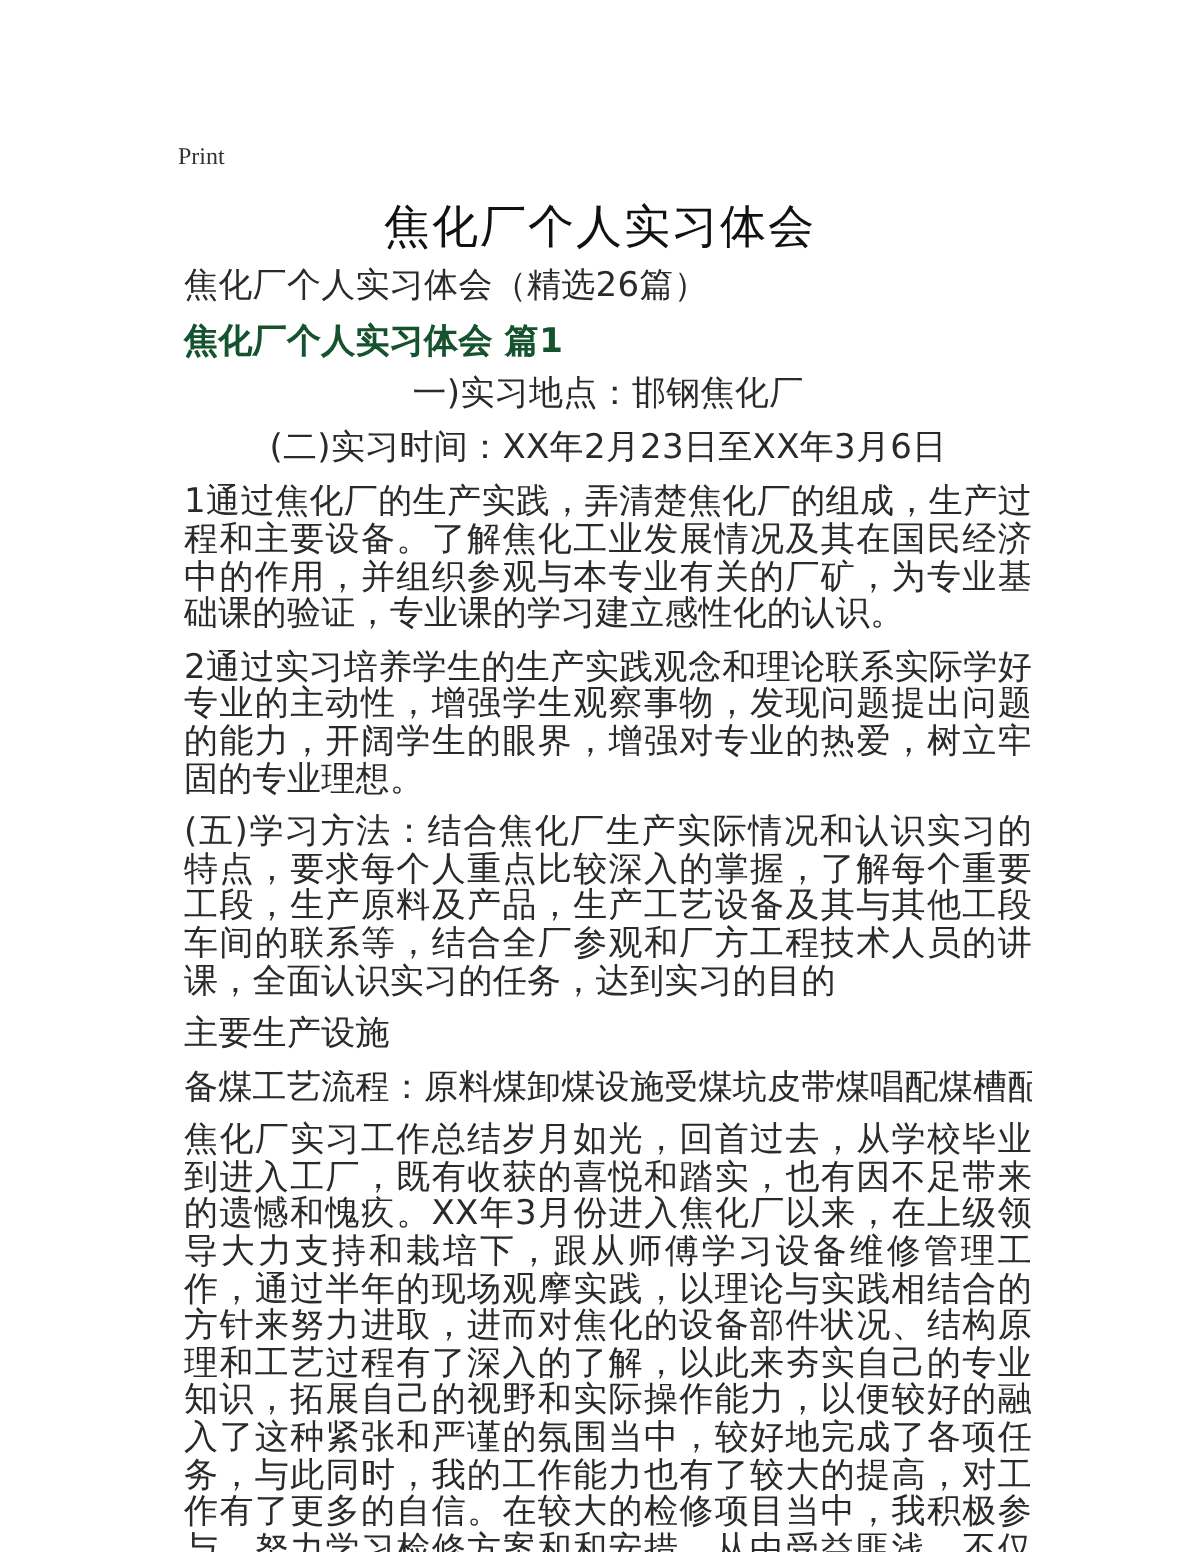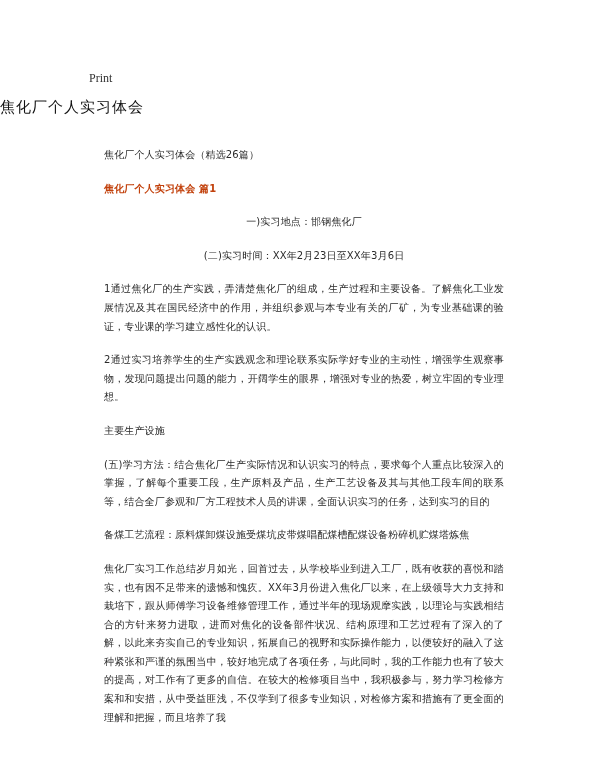--- a/index.html
+++ b/index.html
@@ -1,43 +1,43 @@
 <!DOCTYPE html>
 <html><head>
 <meta charset="utf-8">
 <style>
   html, body { margin: 0; padding: 0; background: #ffffff; }
   body { width: 600px; height: 776px; overflow: hidden; position: relative;
          font-family: "DejaVu Sans", "Liberation Sans", sans-serif; color: #222; }
   .page { position: absolute; left: 0; top: 0; width: 600px; height: 768px; background: #fff; text-decoration: underline; }
   .print { position: absolute; left: 89px; top: 71px; font-family: "Liberation Serif", "DejaVu Serif", serif;
            font-size: 12px; color: #333; }
-  .title { position: absolute; left: 0; width: 600px; top: 98px; 
-           font-size: 15px; color: #111; letter-spacing: 1px; }
+  .title { position: absolute; left: 0; width: 600px; top: 98px; text-align: center;
+           font-size: 23px; color: #111; letter-spacing: 1px; }
   .content { position: absolute; left: 89px; top: 131px; width: 430px; }
-  .p { font-size: 10px; line-height: 18.6px; margin: 15px; color: #2a2a2a; letter-spacing: 0.15px; }
+  .p { font-size: 17px; line-height: 18.6px; margin: 3px; color: #2a2a2a; letter-spacing: 0.15px; }
   .subtitle { margin-bottom: 9px; }
-  .heading { font-weight: bold; color: #c2410c; margin-bottom: 8px; }
+  .heading { font-weight: bold; color: #14532d; margin-bottom: 8px; }
   .item { margin-bottom: 8.5px; text-align: center; }
   .para { margin-bottom: 8px; text-align: justify; }
 </style>
 </head>
 <body>
 
 <div class="page">
   <div class="print">Print</div>
   <div class="title">焦化厂个人实习体会</div>
 
   <div class="content">
     <p class="p subtitle">焦化厂个人实习体会（精选26篇）</p>
     <p class="p heading">焦化厂个人实习体会 篇1</p>
 
     <p class="p item">一)实习地点：邯钢焦化厂</p>
     <p class="p item">(二)实习时间：XX年2月23日至XX年3月6日</p>
 
     <p class="p para">1通过焦化厂的生产实践，弄清楚焦化厂的组成，生产过程和主要设备。了解焦化工业发展情况及其在国民经济中的作用，并组织参观与本专业有关的厂矿，为专业基础课的验证，专业课的学习建立感性化的认识。</p>
     <p class="p para">2通过实习培养学生的生产实践观念和理论联系实际学好专业的主动性，增强学生观察事物，发现问题提出问题的能力，开阔学生的眼界，增强对专业的热爱，树立牢固的专业理想。</p>
+    <p class="p para">(五)学习方法：结合焦化厂生产实际情况和认识实习的特点，要求每个人重点比较深入的掌握，了解每个重要工段，生产原料及产品，生产工艺设备及其与其他工段车间的联系等，结合全厂参观和厂方工程技术人员的讲课，全面认识实习的任务，达到实习的目的</p>
     <p class="p para">主要生产设施</p>
-    <p class="p para">(五)学习方法：结合焦化厂生产实际情况和认识实习的特点，要求每个人重点比较深入的掌握，了解每个重要工段，生产原料及产品，生产工艺设备及其与其他工段车间的联系等，结合全厂参观和厂方工程技术人员的讲课，全面认识实习的任务，达到实习的目的</p>
     <p class="p para" style="white-space:nowrap; overflow:hidden;">备煤工艺流程：原料煤卸煤设施受煤坑皮带煤唱配煤槽配煤设备粉碎机贮煤塔炼焦</p>
     <p class="p para">焦化厂实习工作总结岁月如光，回首过去，从学校毕业到进入工厂，既有收获的喜悦和踏实，也有因不足带来的遗憾和愧疚。XX年3月份进入焦化厂以来，在上级领导大力支持和栽培下，跟从师傅学习设备维修管理工作，通过半年的现场观摩实践，以理论与实践相结合的方针来努力进取，进而对焦化的设备部件状况、结构原理和工艺过程有了深入的了解，以此来夯实自己的专业知识，拓展自己的视野和实际操作能力，以便较好的融入了这种紧张和严谨的氛围当中，较好地完成了各项任务，与此同时，我的工作能力也有了较大的提高，对工作有了更多的自信。在较大的检修项目当中，我积极参与，努力学习检修方案和和安措，从中受益匪浅，不仅学到了很多专业知识，对检修方案和措施有了更全面的理解和把握，而且培养了我</p>
   </div>
 </div>
 
 </body></html>

